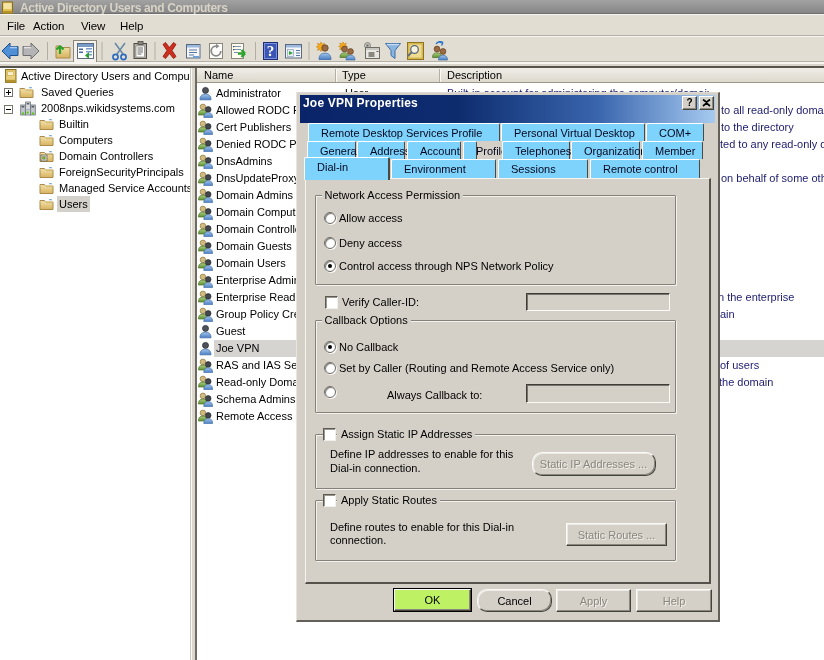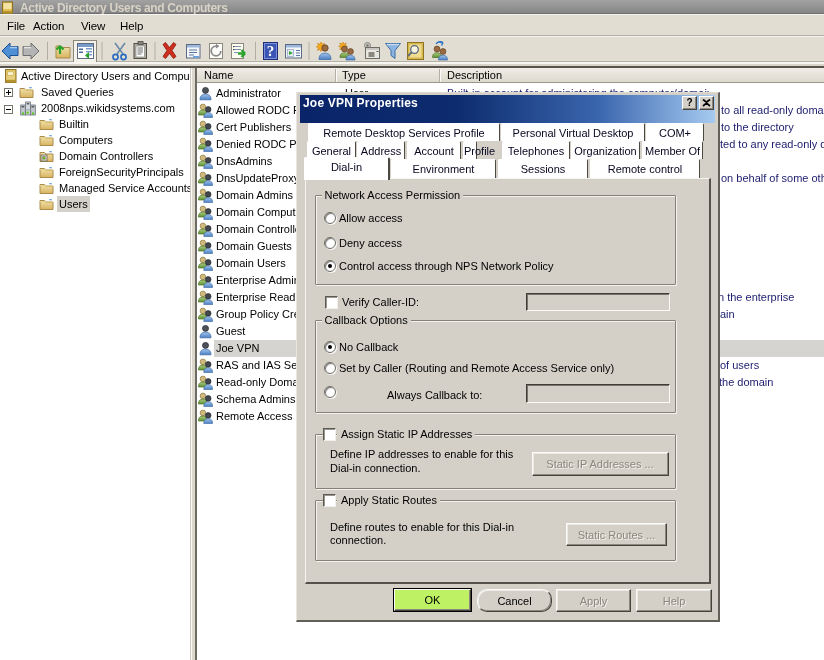--- a/index.html
+++ b/index.html
@@ -54,23 +54,23 @@
   border-top:1px solid #dedbd3; border-left:1px solid #e8e5de;
   border-right:2px solid #63605a; border-bottom:2px solid #63605a; }
 #dlgtitle { left:3px; top:2px; width:415px; height:28px;
   background:linear-gradient(90deg,#0a246a 0%,#0d2c6e 38%,#3a66ae 72%,#a6caf0 100%); }
 #dlgtitletxt { left:3px; top:1px; font-size:12px; font-weight:bold; color:#fff; letter-spacing:0.2px; }
 .capbtn { top:3px; width:15px; height:14px; background:#d4d0c8;
   border:1px solid; border-color:#fff #46433d #46433d #fff;
   box-shadow:inset -1px -1px 0 #8a877f;
   text-align:center; font-size:10px; font-weight:bold; color:#000; line-height:12px; }
 
-.tab { background:#ffffff; border-top:1px solid #fff; border-left:1px solid #fff;
+.tab { background:#7dd3fc; border-top:1px solid #fff; border-left:1px solid #fff;
   border-right:1px solid #4c4943; border-radius:2px 2px 0 0;
-  text-align:center; color:#07071f; }
+  color:#07071f;padding-left:12px; }
 #tabpanel { left:7.5px; top:84.5px; width:406px; height:406px; background:#d4d0c8;
   border-top:1px solid #f6f4ef; border-left:1px solid #f6f4ef;
   border-right:2px solid #55524b; border-bottom:2px solid #55524b; }
 .group { border:1px solid #84817a; border-radius:1px;
   box-shadow:1px 1px 0 #f4f2ed, inset 1px 1px 0 #f4f2ed; }
 .glabel { position:absolute; top:-7px; left:6px; background:#d4d0c8; padding:0 3px; color:#000; }
 .radio { position:absolute; width:12px; height:12px; border-radius:50%; background:#fff;
   border:1px solid #6e6b64; box-shadow:inset 1px 1px 1px rgba(30,28,24,.6), 1px 1px 0 rgba(252,251,248,.95); }
 .radio.sel:after { content:""; position:absolute; left:3px; top:3px; width:4px; height:4px;
   border-radius:50%; background:#000; }
@@ -516,21 +516,21 @@
   <span class="abs ctl-label" style="left:42px;top:268.5px;">Set by Caller (Routing and Remote Access Service only)</span>
   <span class="abs radio" style="left:27px;top:292.5px;"></span>
   <span class="abs ctl-label" style="left:42px;top:296px;margin-left:48px;">Always Callback to:</span>
   <span class="abs dinput" style="left:229px;top:290.5px;width:144px;height:19px;"></span>
 
   <div class="abs group" style="left:17.5px;top:341px;width:361px;height:55px;"></div>
   <span class="abs check" style="left:26px;top:335px;"></span>
   <span class="abs ctl-label" style="left:40px;top:335px;background:#d4d0c8;padding:0 3px 0 4px;">Assign Static IP Addresses</span>
   <span class="abs ctl-label" style="left:33px;top:355px;">Define IP addresses to enable for this</span>
   <span class="abs ctl-label" style="left:33px;top:368.5px;">Dial-in connection.</span>
-  <div class="abs btn dis" style="left:234.5px;top:358.5px;width:137px;height:24px;line-height:23px;">Static IP Addresses ...</div>
+  <div class="abs btn dis" style="left:234.5px;top:358.5px;width:124px;height:24px;line-height:23px;border-radius:10px;">Static IP Addresses ...</div>
 
   <div class="abs group" style="left:17.5px;top:406.5px;width:361px;height:61px;"></div>
   <span class="abs check" style="left:26px;top:400.5px;"></span>
   <span class="abs ctl-label" style="left:40px;top:400.5px;background:#d4d0c8;padding:0 3px 0 4px;">Apply Static Routes</span>
   <span class="abs ctl-label" style="left:33px;top:427.5px;">Define routes to enable for this Dial-in</span>
   <span class="abs ctl-label" style="left:33px;top:441px;">connection.</span>
   <div class="abs btn dis" style="left:269px;top:429.5px;width:101px;height:23px;line-height:22px;">Static Routes ...</div>
 
   <div class="abs" id="okbtn" style="left:96px;top:495px;width:79px;height:24px;">
       <div class="inner" style="line-height:21px;">OK</div>

